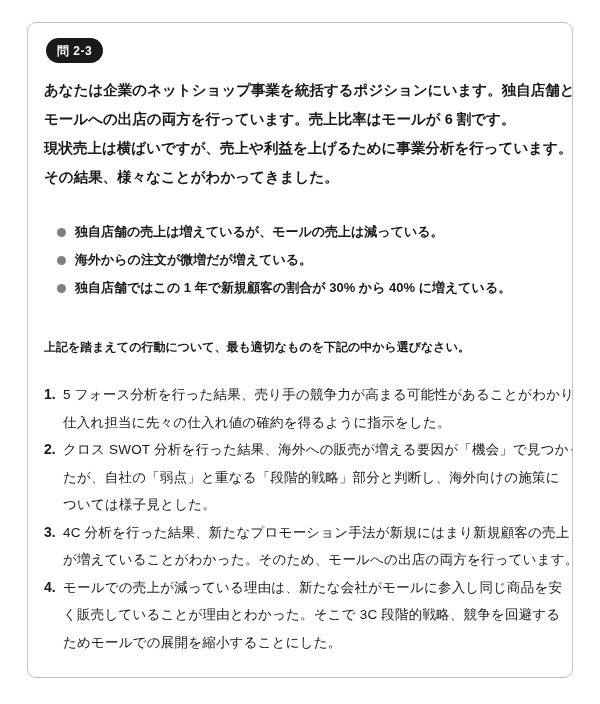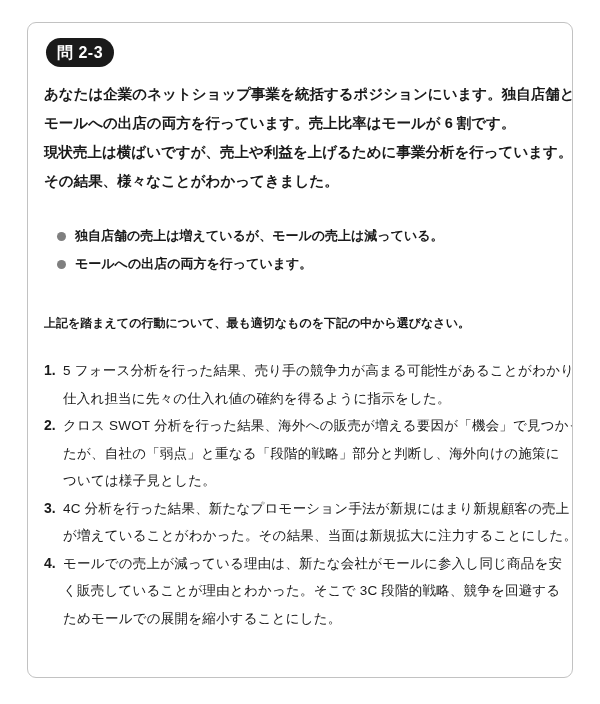--- a/index.html
+++ b/index.html
@@ -27,21 +27,21 @@
     border: 1.5px solid #c2c2c2;
     border-radius: 9px;
     padding: 13px 16px 12px 16px;
     overflow: hidden;
   }
   .badge {
     display: inline-block;
     margin: 2px 0 0 2px;
     background: #1a1a1a;
     color: #ffffff;
-    font-size: 16px;
+    font-size: 12px;
     font-weight: 700;
     line-height: 1;
     padding: 7px 11px 6px 11px;
     border-radius: 15px;
     letter-spacing: 0.5px;
   }
   .intro {
     margin-top: 13px;
     font-size: 14.5px;
     font-weight: 600;
@@ -111,42 +111,46 @@
 現状売上は横ばいですが、売上や利益を上げるために事業分析を行っています。
 その結果、様々なことがわかってきました。</div>
 
     <div class="findings">
       <div class="finding-row">
         <span class="bullet-dot"></span>
         <span>独自店舗の売上は増えているが、モールの売上は減っている。</span>
       </div>
       <div class="finding-row">
         <span class="bullet-dot"></span>
-        <span>モールへの出店の両方を行っています。</span>
+        <span>海外からの注文が微増だが増えている。</span>
+      </div>
+      <div class="finding-row">
+        <span class="bullet-dot"></span>
+        <span>独自店舗ではこの 1 年で新規顧客の割合が 30% から 40% に増えている。</span>
       </div>
     </div>
 
     <div class="prompt">上記を踏まえての行動について、最も適切なものを下記の中から選びなさい。</div>
 
     <div class="options">
       <div class="option-row">
         <span class="option-num">1.</span>
         <span class="option-text">5 フォース分析を行った結果、売り手の競争力が高まる可能性があることがわかり、
 仕入れ担当に先々の仕入れ値の確約を得るように指示をした。</span>
       </div>
       <div class="option-row">
         <span class="option-num">2.</span>
         <span class="option-text">クロス SWOT 分析を行った結果、海外への販売が増える要因が「機会」で見つかっ
 たが、自社の「弱点」と重なる「段階的戦略」部分と判断し、海外向けの施策に
 ついては様子見とした。</span>
       </div>
       <div class="option-row">
         <span class="option-num">3.</span>
         <span class="option-text">4C 分析を行った結果、新たなプロモーション手法が新規にはまり新規顧客の売上
-が増えていることがわかった。その結果、当面は新規拡大に注力することにした。</span>
+が増えていることがわかった。そのため、モールへの出店の両方を行っています。</span>
       </div>
       <div class="option-row">
         <span class="option-num">4.</span>
         <span class="option-text">モールでの売上が減っている理由は、新たな会社がモールに参入し同じ商品を安
 く販売していることが理由とわかった。そこで 3C 段階的戦略、競争を回避する
 ためモールでの展開を縮小することにした。</span>
       </div>
     </div>
 
   </div>

